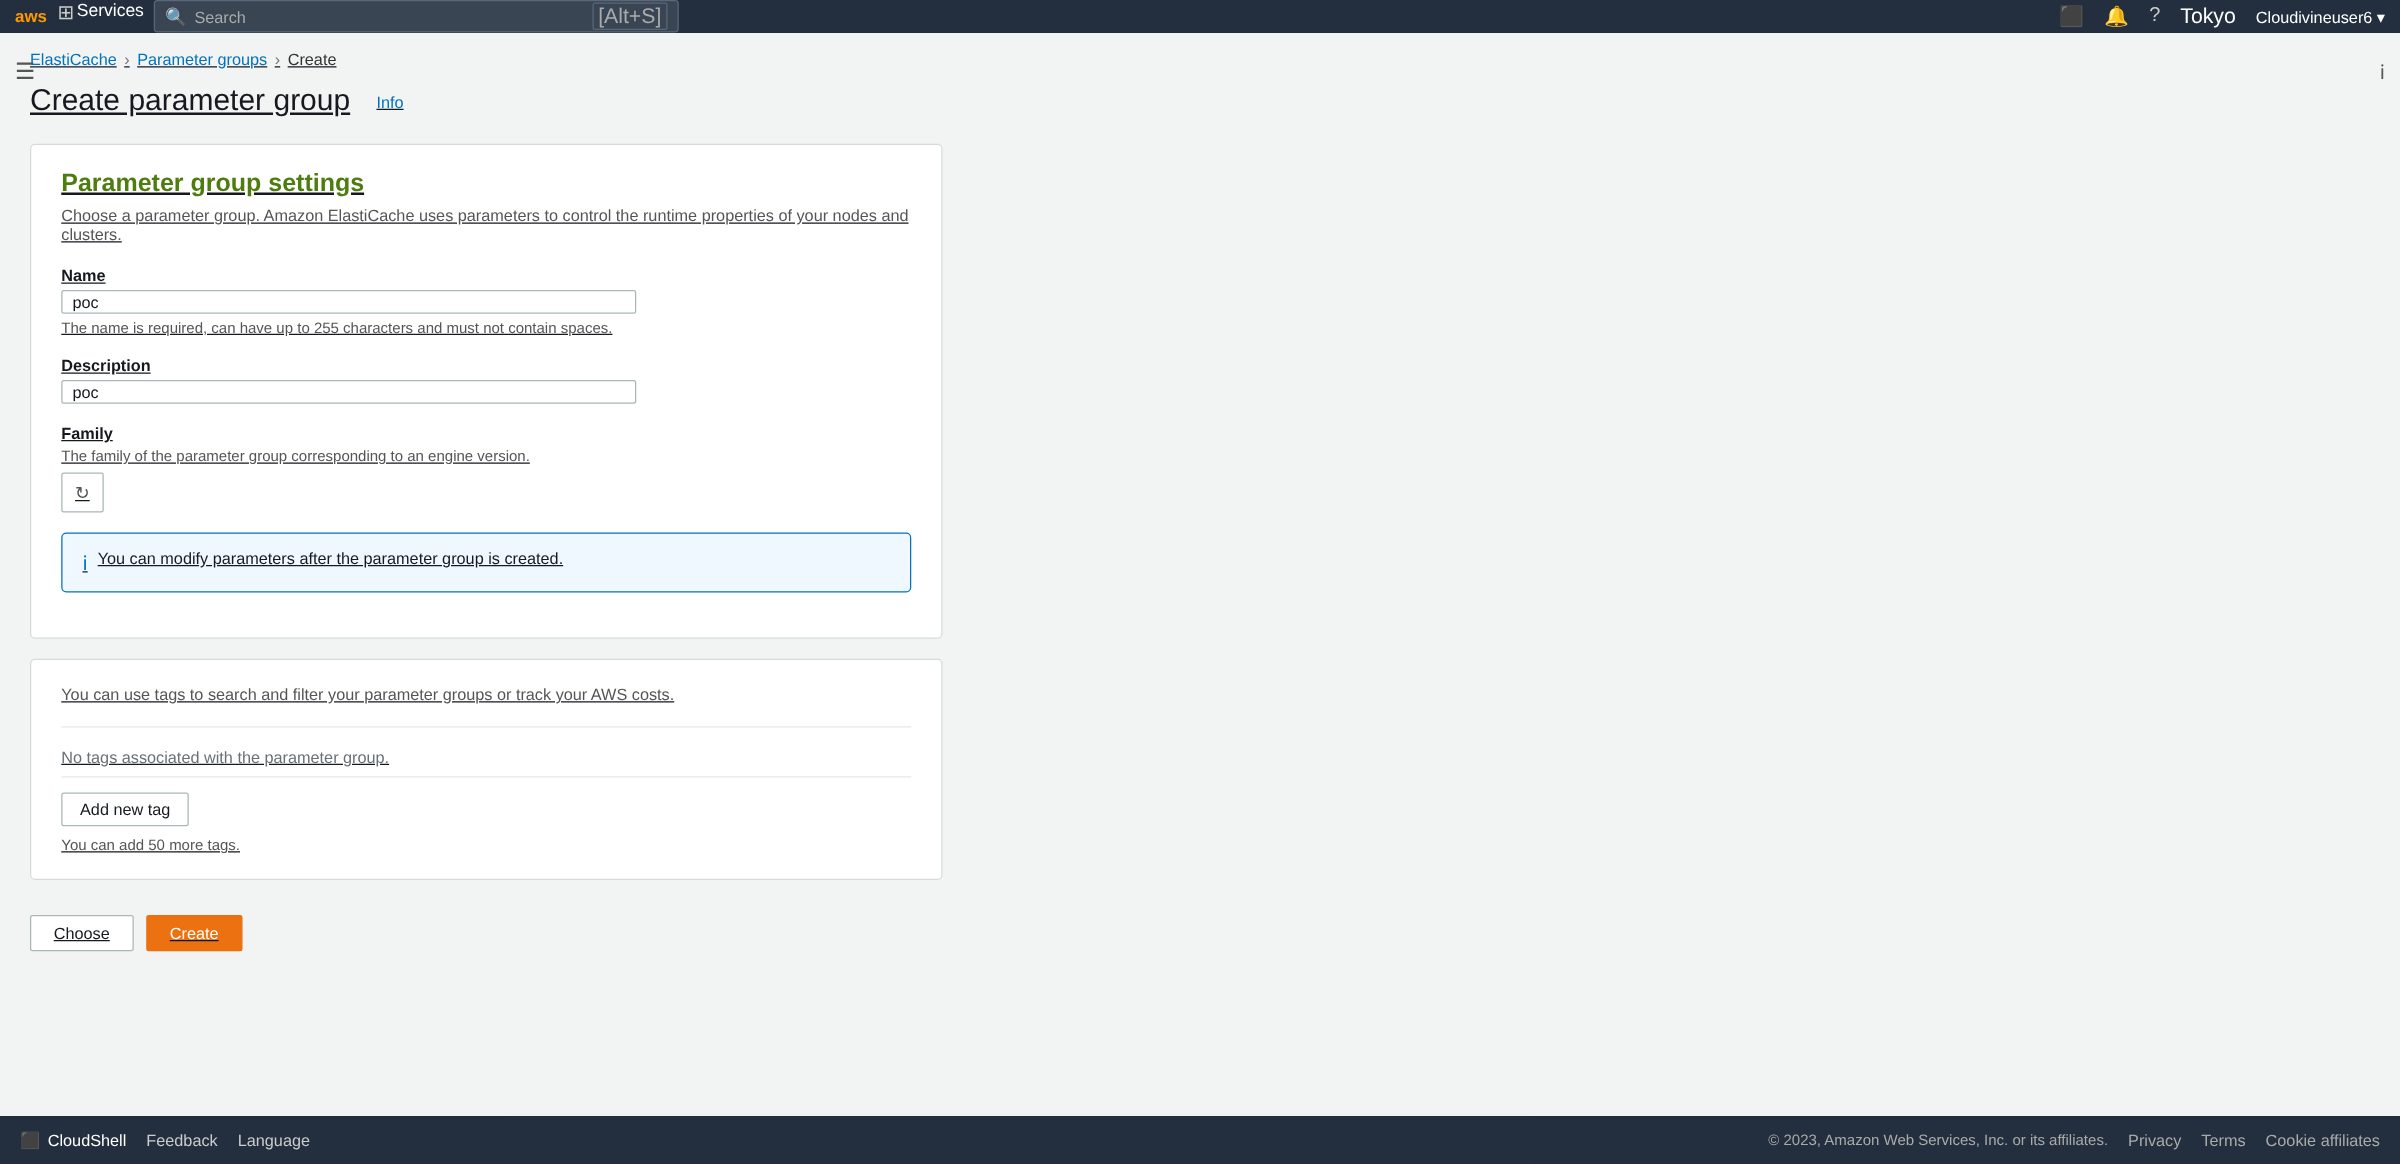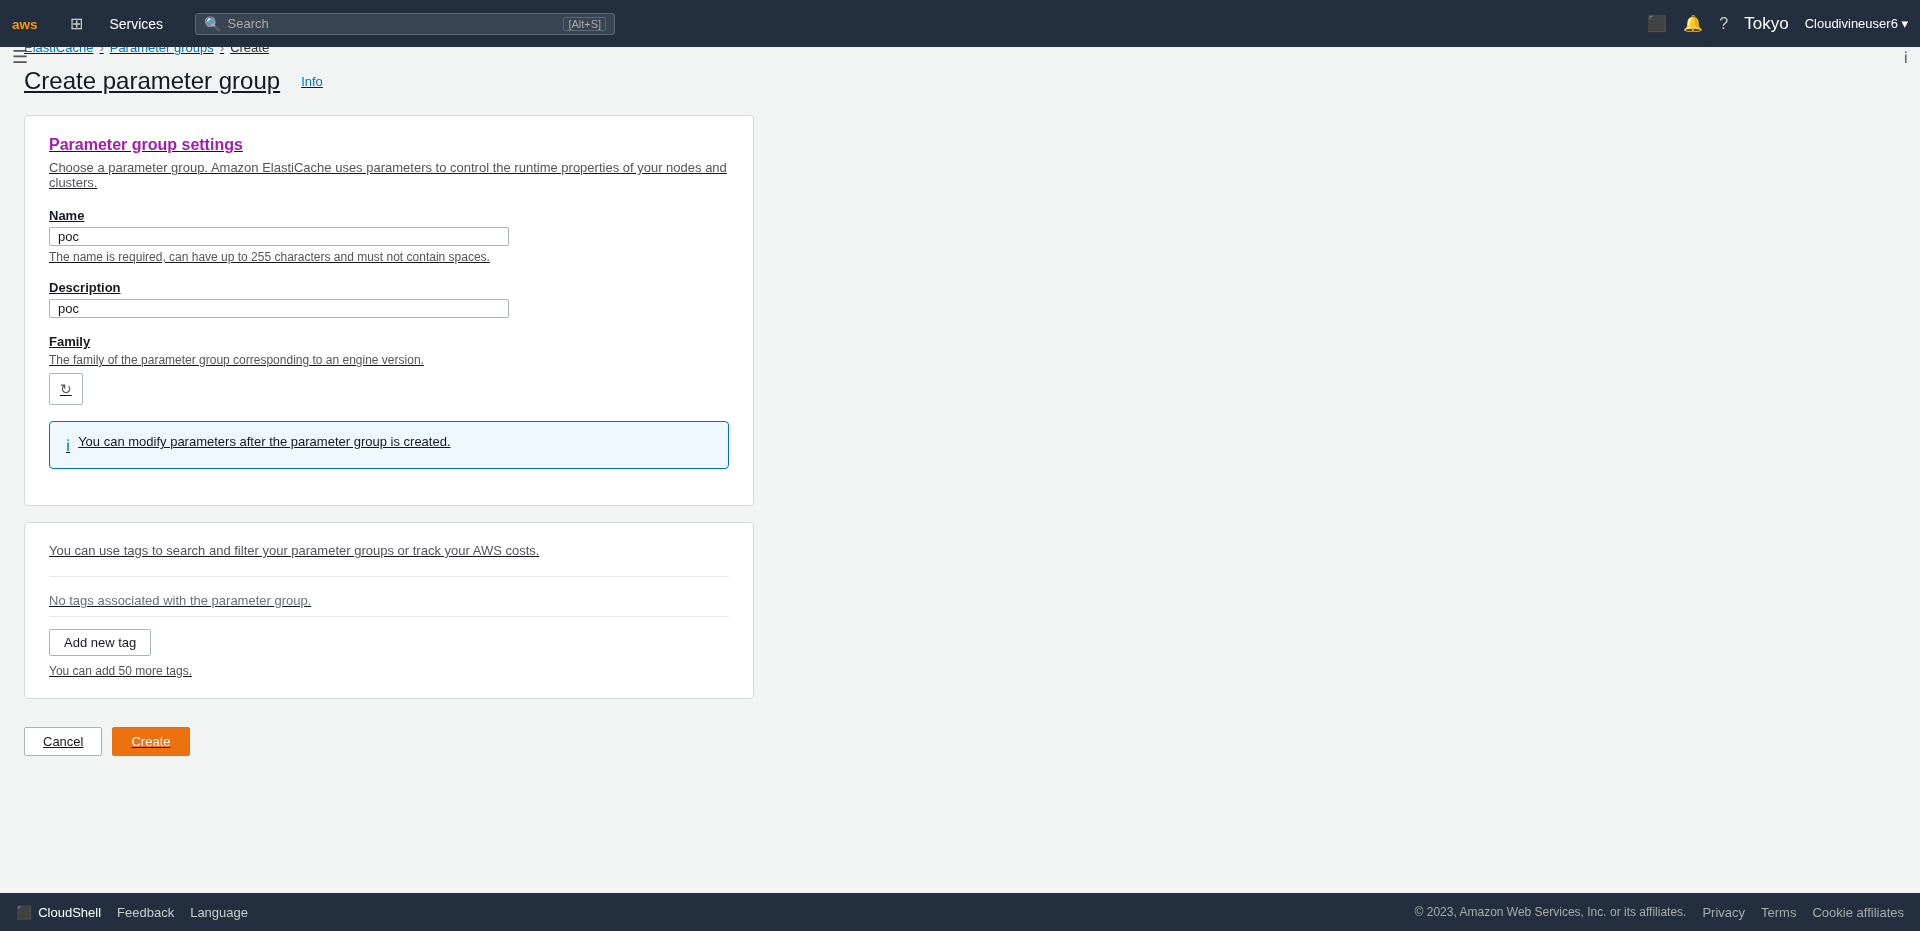--- a/index.html
+++ b/index.html
@@ -1,25 +1,24 @@
 <!DOCTYPE html>
 <html><head>
   <meta charset="utf-8">
   <style>
     * { box-sizing: border-box; margin: 0; padding: 0; }
     body { font-family: "Amazon Ember", Arial, sans-serif; font-size: 14px; background: #f2f3f3; color: #16191f; }
 
     
     .top-nav {
       background: #232f3e;
-      height: 47px;
-      display: flex;
-      align-items: center;
+      height: 26px;
+      display: flex;
       padding: 0 12px;
-      gap: 24px;
+      gap: 0;
       position: fixed;
       top: 0; left: 0; right: 0;
       z-index: 100;
     }
     .aws-logo {
       color: #ff9900;
       font-weight: bold;
       font-size: 20px;
       margin-right: 4px;
       display: flex;
@@ -55,21 +54,21 @@
       background: transparent;
       border: none;
       outline: none;
       color: #ccc;
       font-size: 13px;
       flex: 1;
     }
     .search-box input::placeholder { color: #aaa; }
     .search-shortcut {
       color: #aaa;
-      font-size: 11px;
+      font-size: 17px;
       border: 1px solid #5a6778;
       padding: 0 4px;
       border-radius: 2px;
     }
     .nav-right {
       margin-left: auto;
       display: flex;
       align-items: center;
       gap: 16px;
     }
@@ -147,23 +146,23 @@
     
     .card {
       background: #fff;
       border: 1px solid #d5dbdb;
       border-radius: 4px;
       padding: 20px 24px;
       margin-bottom: 16px;
       max-width: 730px;
     }
     .card-title {
-      font-size: 16px;
+      font-size: 20px;
       font-weight: 700;
-      color: #a21caf;
+      color: #4d7c0f;
       margin-bottom: 6px;
     }
     .card-desc {
       font-size: 13px;
       color: #555;
       margin-bottom: 18px;
     }
     .form-group {
       margin-bottom: 16px;
     }
@@ -444,21 +443,21 @@
   <div class="card">
     <div class="card-desc">You can use tags to search and filter your parameter groups or track your AWS costs.</div>
 
     <div class="tags-no-items">No tags associated with the parameter group.</div>
 
     <button class="add-tag-btn">Add new tag</button>
     <div class="tags-hint">You can add 50 more tags.</div>
   </div>
 
   <div class="action-bar">
-    <button class="cancel-btn">Cancel</button>
+    <button class="cancel-btn">Choose</button>
     <button class="create-btn">Create</button>
   </div>
 
 </div>
 
 <div class="bottom-bar">
   <div class="bottom-left">
     <span class="bottom-cloudshell">
       <span>⬛</span>
       <span>CloudShell</span>

